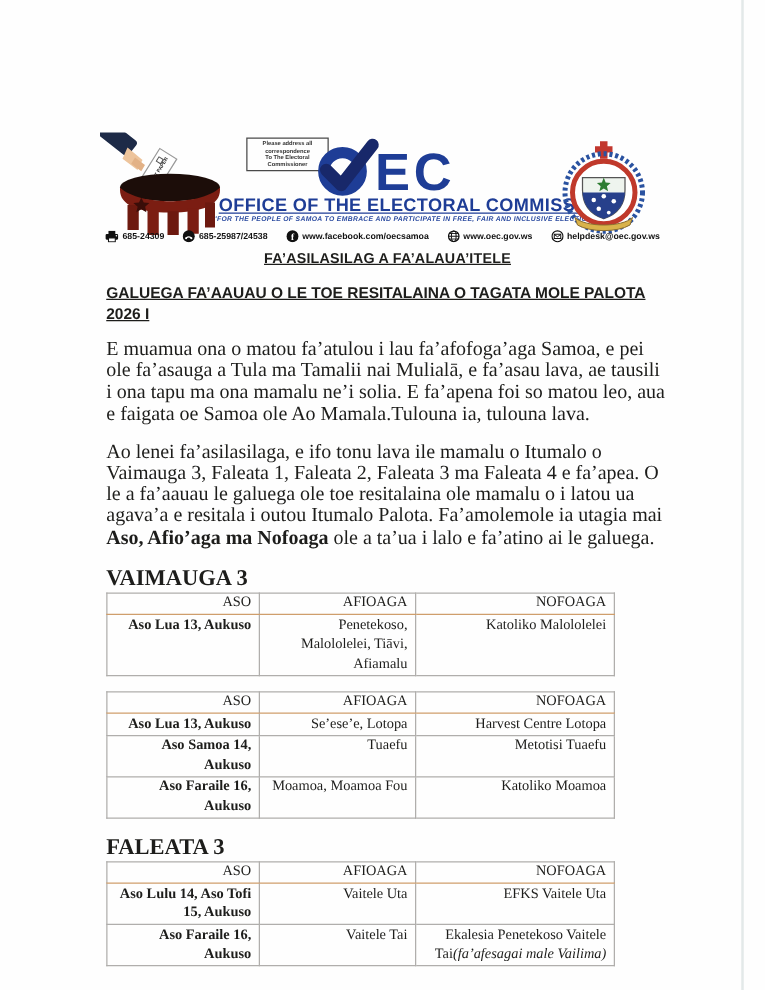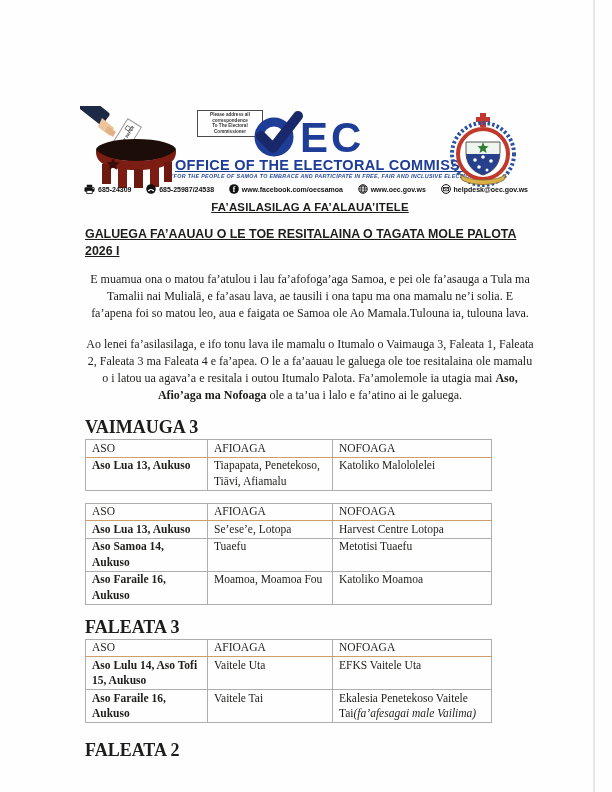--- a/index.html
+++ b/index.html
@@ -28,29 +28,29 @@
   .contact svg{display:block;}
 
   
   .content{position:absolute;left:85px;top:201px;width:450px;}
   .notice-title{text-align:center;font-family:"Liberation Sans",sans-serif;font-weight:bold;
                 font-size:11.4px;letter-spacing:0.2px;margin:0 0 13px 0;}
   .notice-title span{text-decoration:underline;text-align:center;}
   .subject{text-align:left;font-family:"Liberation Sans",sans-serif;font-weight:bold;
            font-size:12.4px;line-height:17px;margin:0 0 11px 0;}
   .subject div{text-decoration:underline;}
-  .para{font-size:12px;line-height:17.2px;margin:0 0 13px 0;text-align:center;}
+  .para{font-size:16px;line-height:17.2px;margin:0 0 13px 0;text-align:left;}
   .para b{font-weight:bold;}
 
   .district{margin:0 0 12px 0;}
   .district h3{margin:0 0 1px 0;font-size:18px;font-weight:bold;font-family:"Liberation Serif",serif;}
   table.sched{border-collapse:collapse;width:406px;table-layout:fixed;
               font-size:11.5px;line-height:15.5px;}
   table.sched th,table.sched td{border:1px solid #b0aeac;padding:0.5px 6px;
-              vertical-align:top;text-align:left;overflow:hidden;}
+              vertical-align:top;text-align:right;overflow:hidden;}
   table.sched thead th{font-weight:normal;border-bottom:1.6px solid #cf9e6c;}
   table.sched td:first-child{font-weight:bold;}
   table.sched em{margin-top:44px;}
   .district.extra-gap{margin-bottom:17px;}
 </style>
 </head>
 <body>
 
 <div class="page">
   <div class="scan-line"></div>
@@ -186,21 +186,21 @@
           <thead>
             <tr>
               <th>ASO</th>
               <th>AFIOAGA</th>
               <th>NOFOAGA</th>
             </tr>
           </thead>
           <tbody>
             <tr>
               <td>Aso Lua 13, Aukuso</td>
-              <td>Tiapapata, Penetekoso, Tiāvi, Afiamalu</td>
+              <td>Penetekoso, Malololelei, Tiāvi, Afiamalu</td>
               <td>Katoliko Malololelei</td>
             </tr>
           </tbody>
         </table>
     </section>
 
     <section class="district">
       <table class="sched">
           <colgroup>
             <col style="width: 122px;">

